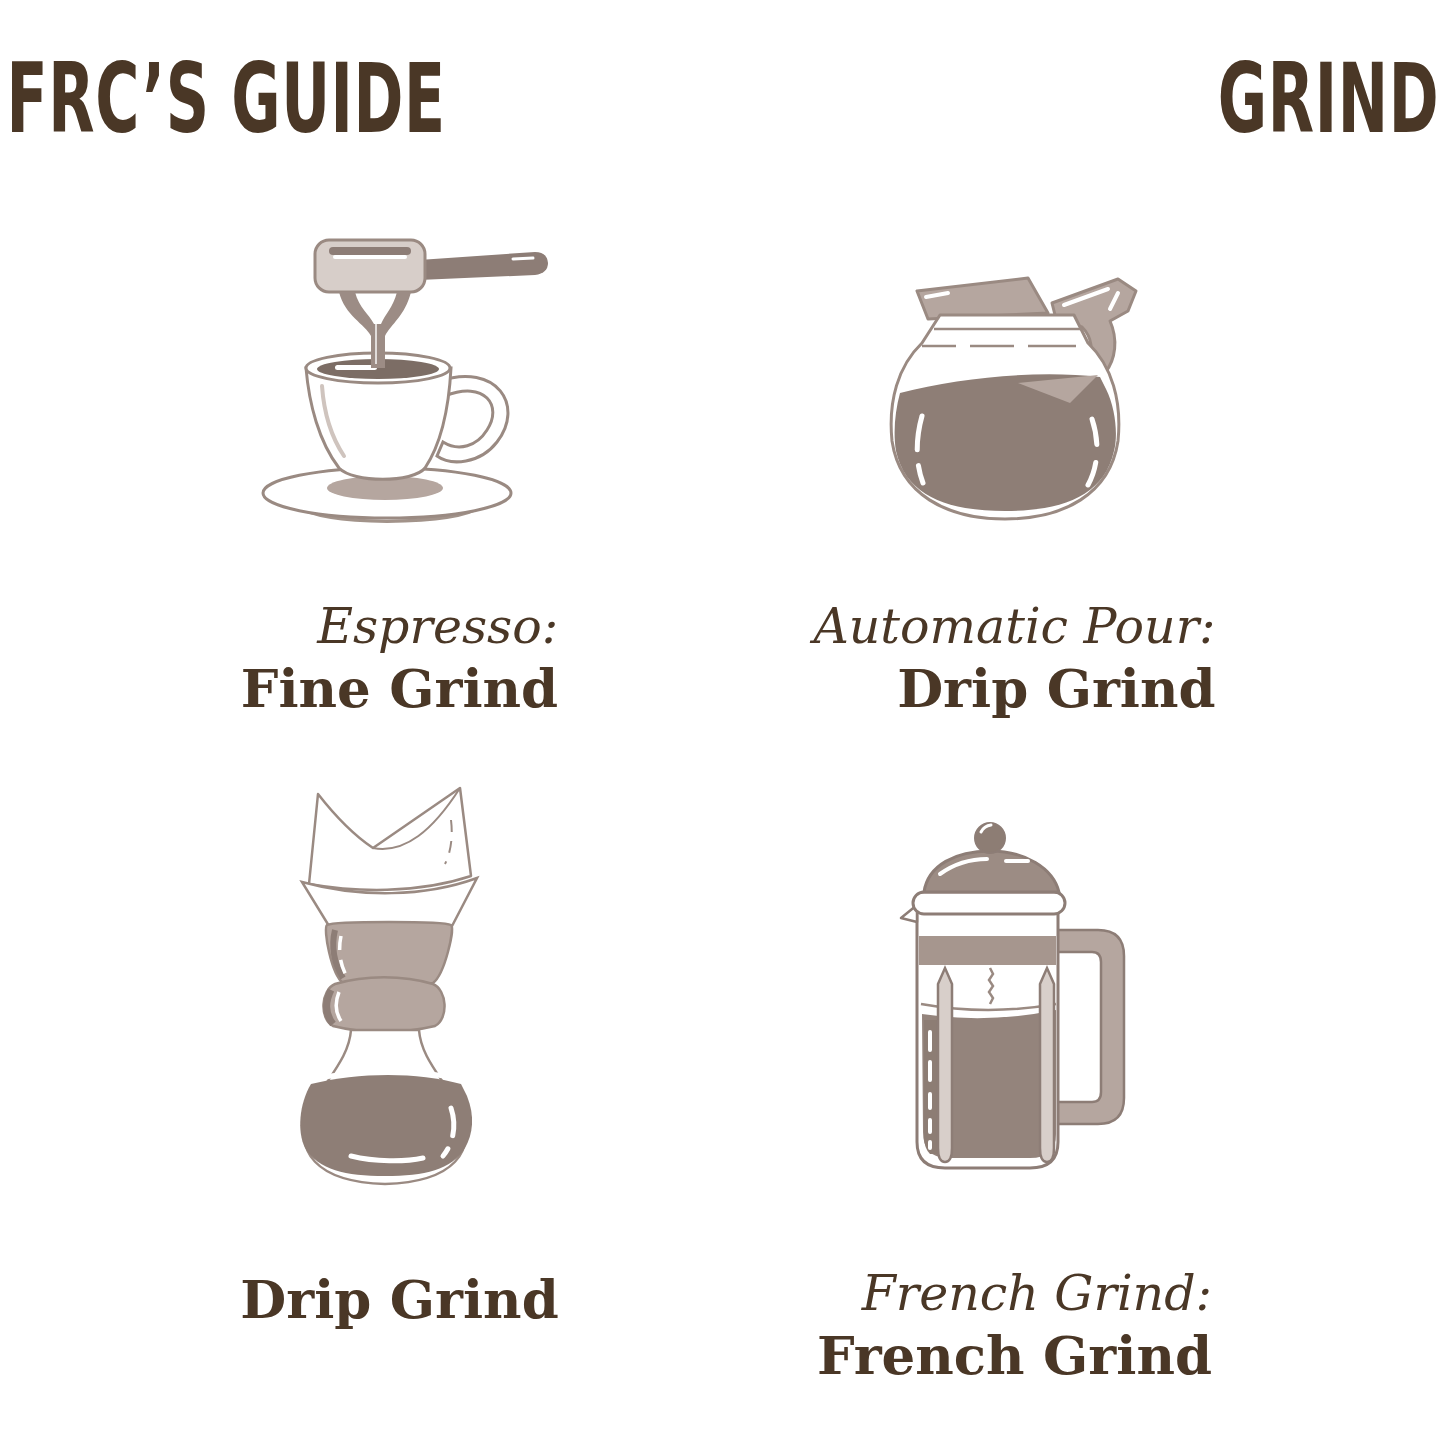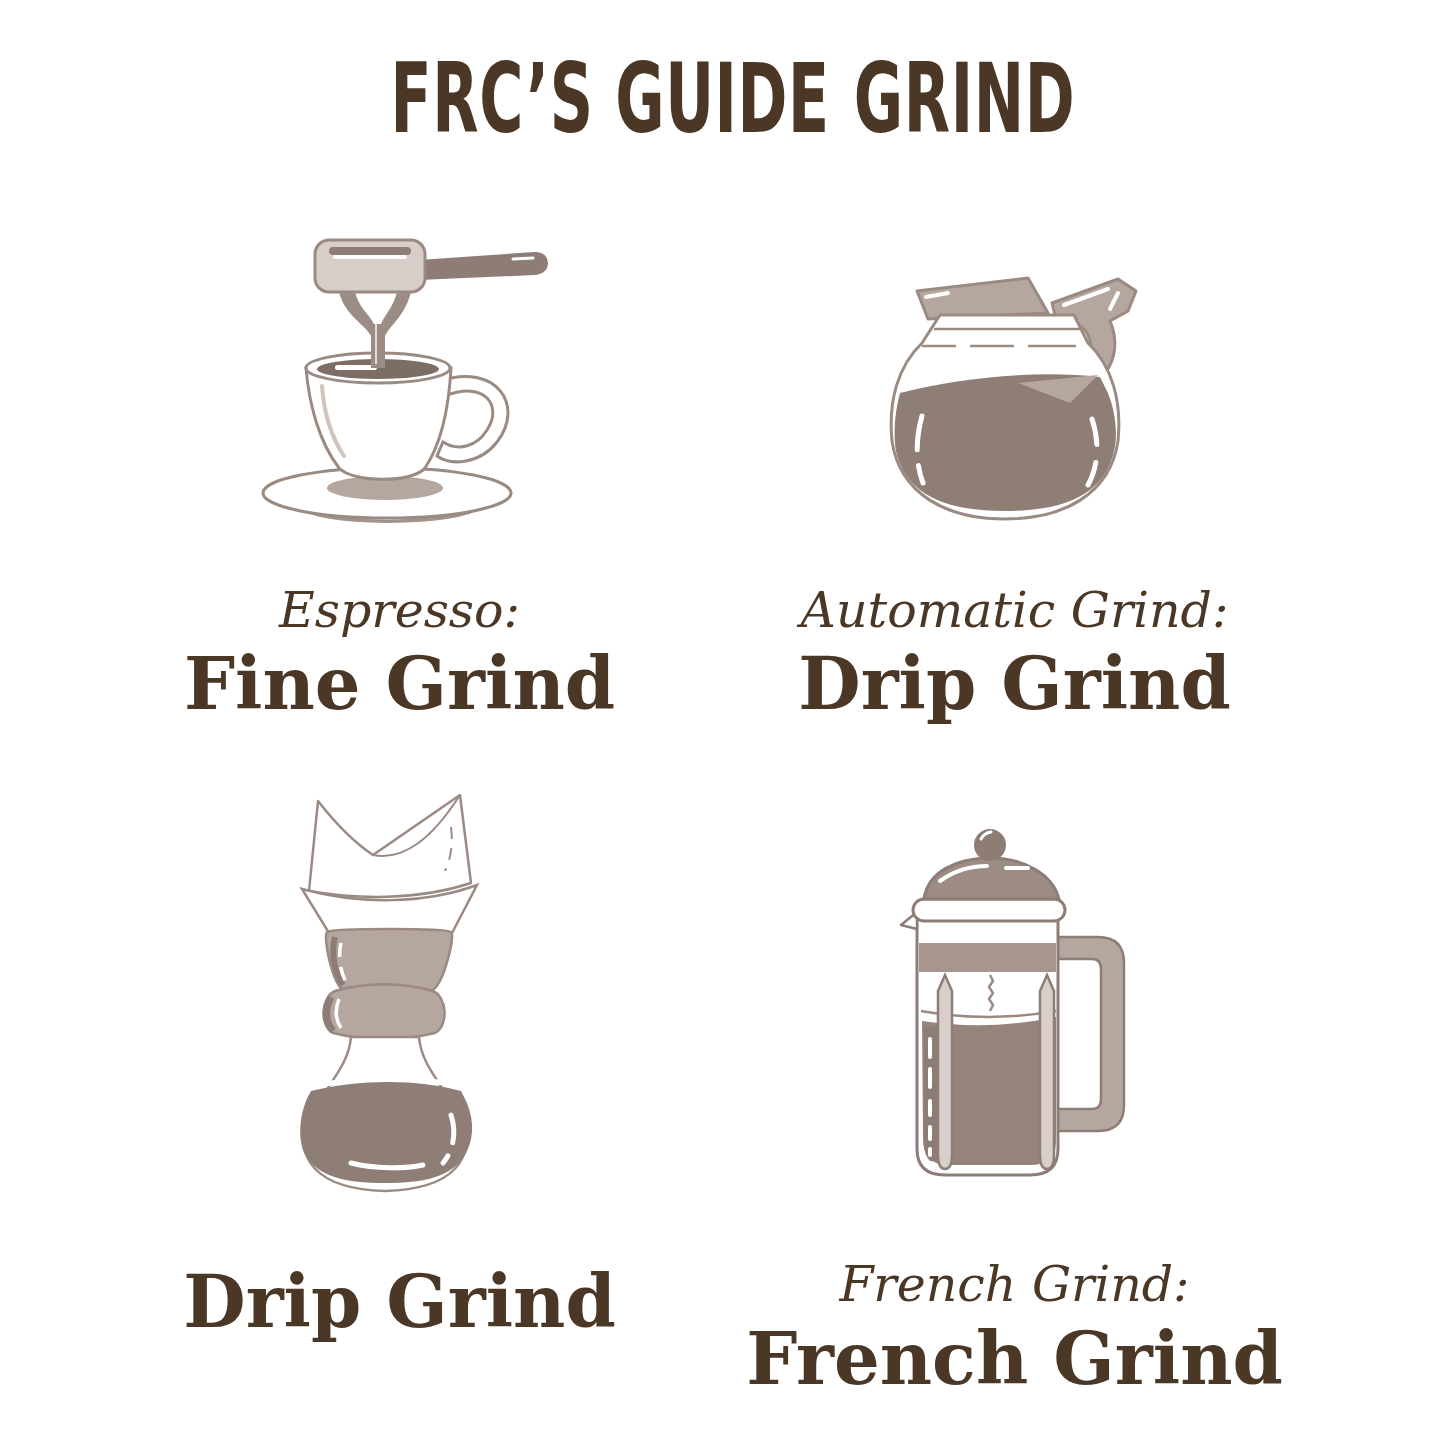--- a/index.html
+++ b/index.html
@@ -1,43 +1,43 @@
 <!DOCTYPE html>
 <html><head>
 <meta charset="utf-8">
 <style>
   html,body{margin:0;padding:0;}
   body{width:1445px;height:1444px;background:#ffffff;overflow:hidden;}
   .page{position:relative;width:1445px;height:1444px;background:#ffffff;}
 
   
-  .title{margin-top:50px;display:flex;justify-content:center;align-items:baseline;gap:12px;color:#4a3726;margin-left:20px;}
+  .title{margin-top:50px;display:flex;justify-content:space-between;align-items:baseline;gap:12px;color:#4a3726;}
   .title .block{
     font-family:"DejaVu Sans", sans-serif;font-weight:bold;font-size:97px;line-height:1;
     letter-spacing:1px;display:inline-block;transform:scaleX(0.62);white-space:nowrap;
   }
   .title .lead{margin:0 -128px;}
   .title .tail{margin:0 -62px;}
   .title .script{
     font-family:"DejaVu Serif", serif;font-style:italic;font-weight:bold;font-size:82px;line-height:1;
     display:inline-block;white-space:nowrap;
   }
 
   
   .grid{display:grid;grid-template-columns:615px 615px;margin:42px 0 0 92px;}
   .cell{display:flex;flex-direction:column;align-items:center;}
   .cell.row2{margin-top:56px;}
   .icon-box{height:352px;display:flex;align-items:flex-end;justify-content:center;}
   .icon-box.tall{height:430px;}
-  .caption{margin-top:42px;text-align:center;color:#4a3726;}
+  .caption{margin-top:58px;text-align:right;color:#4a3726;}
   .caption .method{
     font-family:"DejaVu Serif", serif;font-style:italic;font-size:49px;line-height:1.15;font-weight:500;
   }
   .caption .grind{
-    font-family:"DejaVu Serif", serif;font-weight:bold;font-size:72px;line-height:1.25;
+    font-family:"DejaVu Serif", serif;font-weight:bold;font-size:53px;line-height:1.25;
   }
   .shift{margin-left:30px;}
   .shift-sm{margin-left:20px;}
 </style>
 </head>
 <body>
 
 <div class="page">
 
   <div class="title">
@@ -100,21 +100,21 @@
           <path d="M62,95 h34 m14,0 h44 m14,0 h48" stroke="#9a8a82" stroke-width="2.5" fill="none"></path>
 
           <path d="M40,142 C100,126 180,119 240,126 L246,138 C256,158 258,185 254,200
                    C244,246 200,260 145,260 C90,260 46,246 36,200 C33,182 35,160 40,142 Z" fill="#8e7e76"></path>
           <path d="M158,132 L238,124 L210,152 Z" fill="#b5a69f"></path>
           <path d="M62,165 C55,190 56,214 63,232" stroke="#ffffff" stroke-width="5" fill="none" stroke-linecap="round" stroke-dasharray="34 16"></path>
           <path d="M232,168 C240,192 238,216 228,234" stroke="#ffffff" stroke-width="5" fill="none" stroke-linecap="round" stroke-dasharray="26 18"></path>
         </svg>
       </div>
       <div class="caption">
-        <div class="method">Automatic Grind:</div>
+        <div class="method">Automatic Pour:</div>
         <div class="grind">Drip Grind</div>
       </div>
     </div>
 
     <div class="cell row2">
       <div class="icon-box tall">
         <svg class="shift" width="320" height="430" viewBox="0 0 320 430">
 
           <path d="M54,106 L63,16 C88,48 106,62 118,70 L205,10 L216,98 C162,116 100,114 54,106 Z" fill="#ffffff" stroke="#9a8a82" stroke-width="2.5" stroke-linejoin="round"></path>
           <path d="M118,70 C150,76 178,52 205,10" fill="none" stroke="#9a8a82" stroke-width="2"></path>

